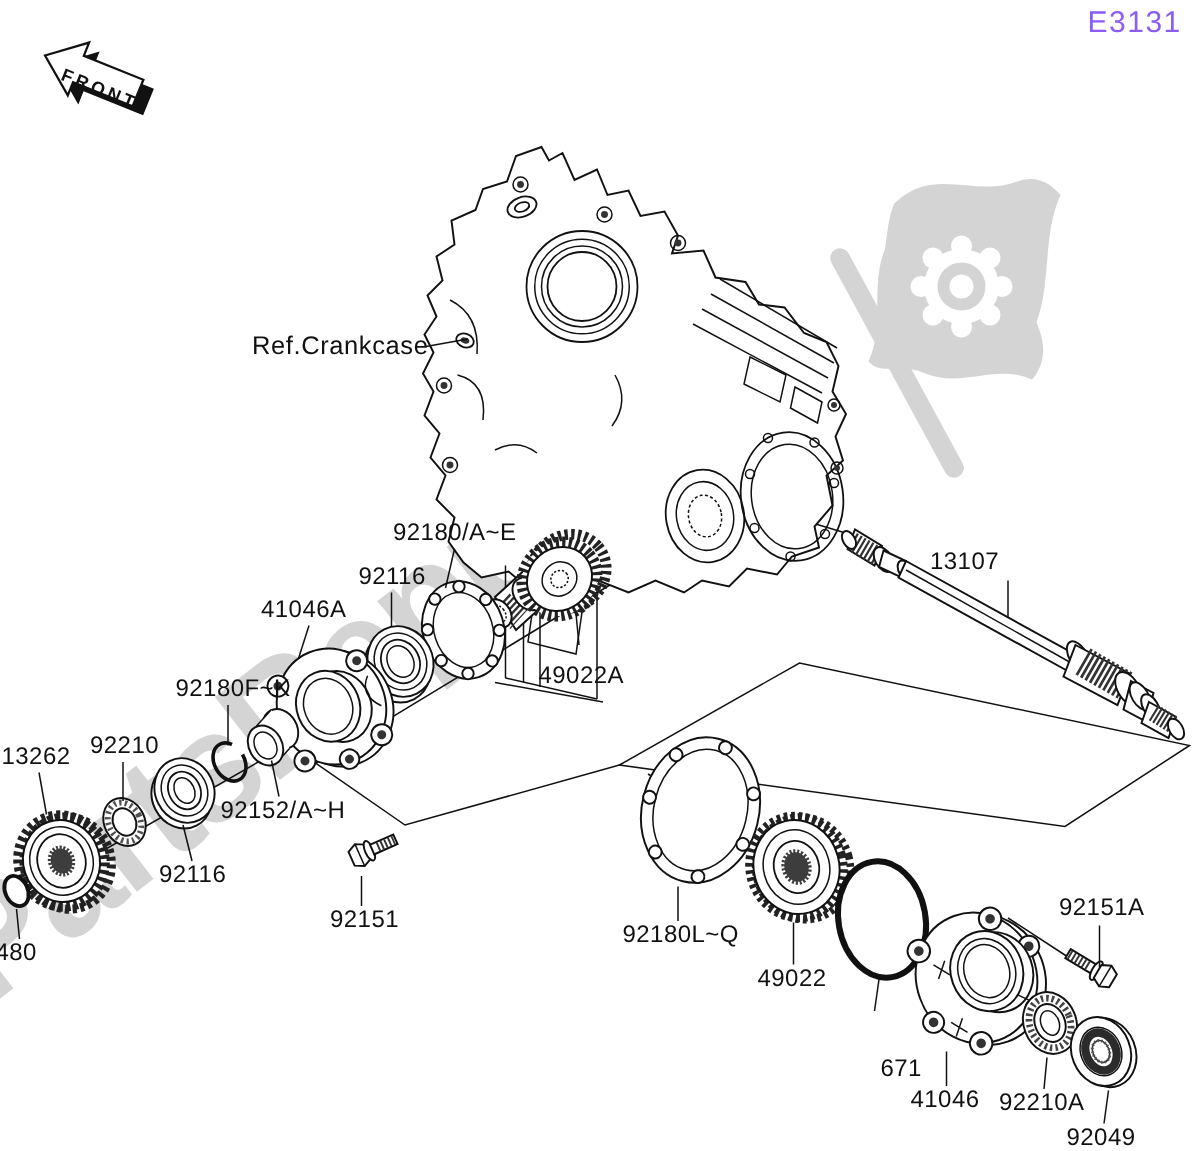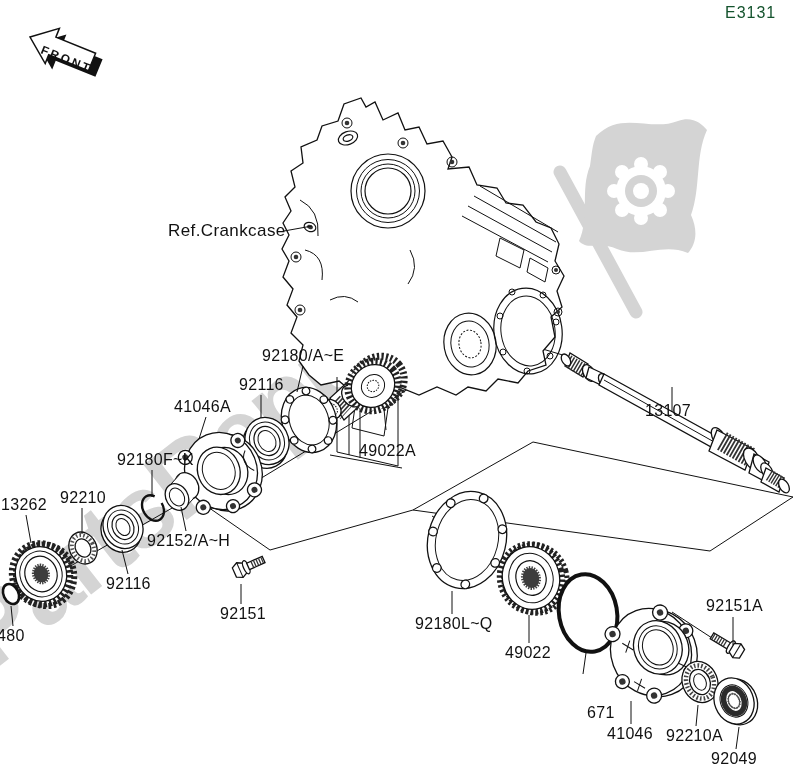--- a/index.html
+++ b/index.html
@@ -1,21 +1,21 @@
 <!DOCTYPE html>
 <html><head>
 <meta charset="utf-8">
 <style>
   html,body{margin:0;padding:0;background:#fff;}
   #stage{position:relative;width:800px;height:767px;background:#fff;overflow:hidden;
          font-family:"Liberation Sans",sans-serif;}
   #stage svg{position:absolute;left:0;top:0;}
   .plabel{position:absolute;font-size:16px;letter-spacing:.3px;color:#111;white-space:nowrap;
           font-family:"Liberation Sans",sans-serif;}
-  .pagecode{position:absolute;font-size:16px;color:#14532d;letter-spacing:1px;}
+  .pagecode{position:absolute;font-size:20px;color:#8b5cf6;letter-spacing:1px;}
   .reflabel{position:absolute;font-size:17px;color:#111;letter-spacing:.4px;}
   .ln{stroke:#111;fill:none;stroke-width:1.2;}
   .thin{stroke:#111;fill:none;stroke-width:1;}
   .wf{stroke:#111;fill:#fff;stroke-width:1.3;}
   .wf2{stroke:#111;fill:#fff;stroke-width:1.5;}
   .dk{fill:#333;stroke:none;}
 </style>
 </head>
 <body>
 
@@ -372,21 +372,21 @@
     <g>
       <polygon fill="#111" points="37,43 66.4,34.4 62.9,43.2 102.6,59.2 95.4,76.8 55.7,60.8 52.2,69.6"></polygon>
       <polygon class="wf2" points="30,37 59.4,28.4 55.9,37.2 95.6,53.2 88.4,70.8 48.7,54.8 45.2,63.6"></polygon>
       <text x="40" y="53" transform="rotate(22 40 53)" font-family="Liberation Sans, sans-serif" font-weight="bold" font-size="12" letter-spacing="2.5" fill="#111">FRONT</text>
     </g>
   </svg>
 
   <div class="pagecode" style="left:725px;top:4px;">E3131</div>
   <div class="reflabel" style="left:168px;top:221px;">Ref.Crankcase</div>
   <div id="labels-layer">
-      <div class="plabel" style="left: 645px; top: 366px; margin-top: 36px;">13107</div>
+      <div class="plabel" style="left: 620px; top: 366px;">13107</div>
       <div class="plabel" style="left: 262px; top: 347px;">92180/A~E</div>
       <div class="plabel" style="left: 239px; top: 376px;">92116</div>
       <div class="plabel" style="left: 174px; top: 398px;">41046A</div>
       <div class="plabel" style="left: 359px; top: 442px;">49022A</div>
       <div class="plabel" style="left: 117px; top: 451px;">92180F~K</div>
       <div class="plabel" style="left: 60px; top: 489px;">92210</div>
       <div class="plabel" style="left: 1px; top: 496px;">13262</div>
       <div class="plabel" style="left: 147px; top: 532px;">92152/A~H</div>
       <div class="plabel" style="left: 106px; top: 575px;">92116</div>
       <div class="plabel" style="left: 220px; top: 605px;">92151</div>

